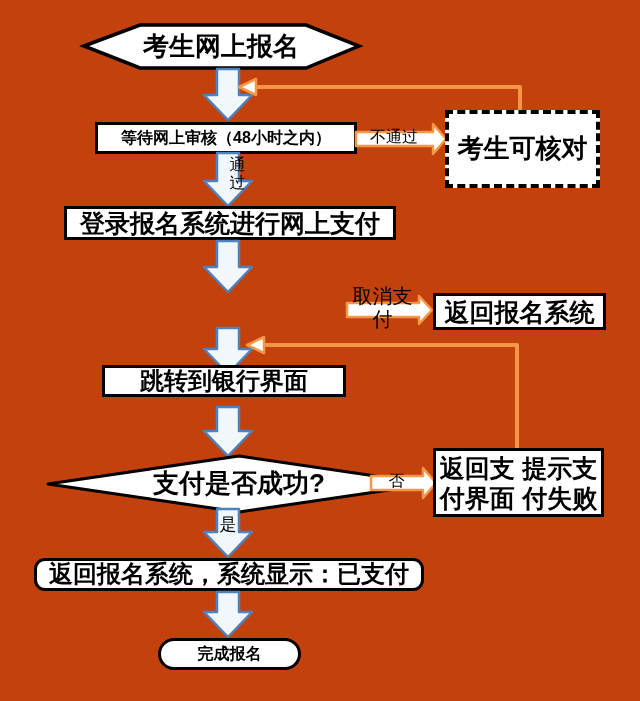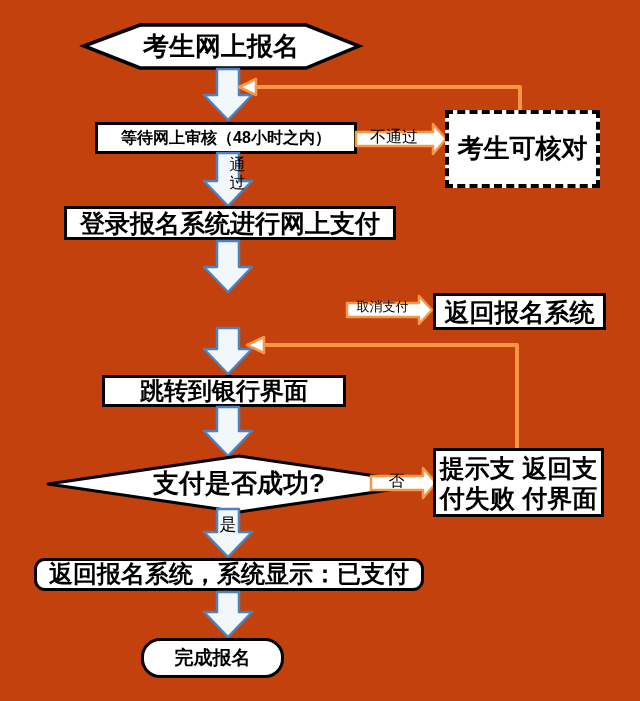--- a/index.html
+++ b/index.html
@@ -73,38 +73,38 @@
   </div>
 
   <svg class="abs" style="left:203px;top:240px;" width="50" height="53">
     <polygon points="14,1 36,1 36,27 49,27 25,52 1,27 14,27" fill="#f2f7fb" stroke="#4f81bd" stroke-width="2.5" stroke-linejoin="round"></polygon>
   </svg>
 
 
   <svg class="abs" style="left:346px;top:294px;" width="88" height="32">
     <polygon points="1,9 73,9 73,2 86,16 73,30 73,23 1,23" fill="#ffffff" stroke="#f79646" stroke-width="2.5" stroke-linejoin="round"></polygon>
   </svg>
-  <div class="overlayText smallLabel" style="left:347px;top:295px;width:71px;height:25px;font-size:13px;align-items:center;">
+  <div class="overlayText smallLabel" style="left:347px;top:295px;width:71px;height:25px;font-size:20px;align-items:center;">
     <span>取消支付</span>
   </div>
 
   <div class="node" style="left:433px;top:293px;width:173px;height:37px;font-size:25px;">
     <span>返回报名系统</span>
   </div>
 
   <svg class="abs" style="left:203px;top:327px;" width="50" height="48">
     <polygon points="14,1 36,1 36,22 49,22 25,47 1,22 14,22" fill="#f2f7fb" stroke="#4f81bd" stroke-width="2.5" stroke-linejoin="round"></polygon>
   </svg>
 
   <svg class="abs" style="left:240px;top:336px;" width="290" height="115">
     <polyline points="277,112 277,9 24,9" fill="none" stroke="#f79646" stroke-width="4" stroke-linejoin="round"></polyline>
     <polygon points="24,1 7,9 24,17" fill="#ffffff" stroke="#f79646" stroke-width="2.5" stroke-linejoin="round"></polygon>
   </svg>
 
-  <div class="node" style="left:102px;top:375px;width:244px;height:32px;font-size:24px;">
+  <div class="node" style="left:102px;top:365px;width:244px;height:32px;font-size:24px;">
     <span>跳转到银行界面</span>
   </div>
 
   <svg class="abs" style="left:203px;top:406px;" width="50" height="51">
     <polygon points="14,1 36,1 36,25 49,25 25,50 1,25 14,25" fill="#f2f7fb" stroke="#4f81bd" stroke-width="2.5" stroke-linejoin="round"></polygon>
   </svg>
 
   <svg class="abs" style="left:46px;top:454px;" width="386" height="60">
     <polygon points="2,30 193,2 384,30 193,58" fill="#ffffff" stroke="#000000" stroke-width="3" stroke-linejoin="round"></polygon>
   </svg>
@@ -114,37 +114,37 @@
 
   <svg class="abs" style="left:370px;top:466px;" width="68" height="34">
     <polygon points="1,10 53,10 53,2 66,17 53,32 53,24 1,24" fill="#ffffff" stroke="#f79646" stroke-width="2.5" stroke-linejoin="round"></polygon>
   </svg>
   <div class="overlayText smallLabel" style="left:371px;top:468px;width:51px;height:26px;font-size:16px;">
     <span>否</span>
   </div>
 
   <div class="node" style="left:433px;top:448px;width:171px;height:69px;font-size:25px;">
     <div class="lines">
+      <span>返回支付界面</span>
       <span>提示支付失败</span>
-      <span>返回支付界面</span>
     </div>
   </div>
 
   <svg class="abs" style="left:203px;top:508px;" width="50" height="50">
     <polygon points="14,1 36,1 36,24 49,24 25,49 1,24 14,24" fill="#f2f7fb" stroke="#4f81bd" stroke-width="2.5" stroke-linejoin="round"></polygon>
   </svg>
   <div class="overlayText smallLabel" style="left:214px;top:514px;width:28px;height:22px;font-size:17px;">
     <span>是</span>
   </div>
 
   <div class="node" style="left:34px;top:558px;width:390px;height:33px;font-size:24px;border-radius:11px;">
     <span>返回报名系统，系统显示：已支付</span>
   </div>
 
   <svg class="abs" style="left:203px;top:591px;" width="50" height="47">
     <polygon points="14,1 36,1 36,21 49,21 25,46 1,21 14,21" fill="#f2f7fb" stroke="#4f81bd" stroke-width="2.5" stroke-linejoin="round"></polygon>
   </svg>
 
-  <div class="node stadium" style="left:141px;top:638px;width:143px;height:40px;font-size:19px;">
+  <div class="node stadium" style="left:158px;top:638px;width:143px;height:32px;font-size:16px;">
     <span>完成报名</span>
   </div>
 
 </div>
 
 </body></html>

